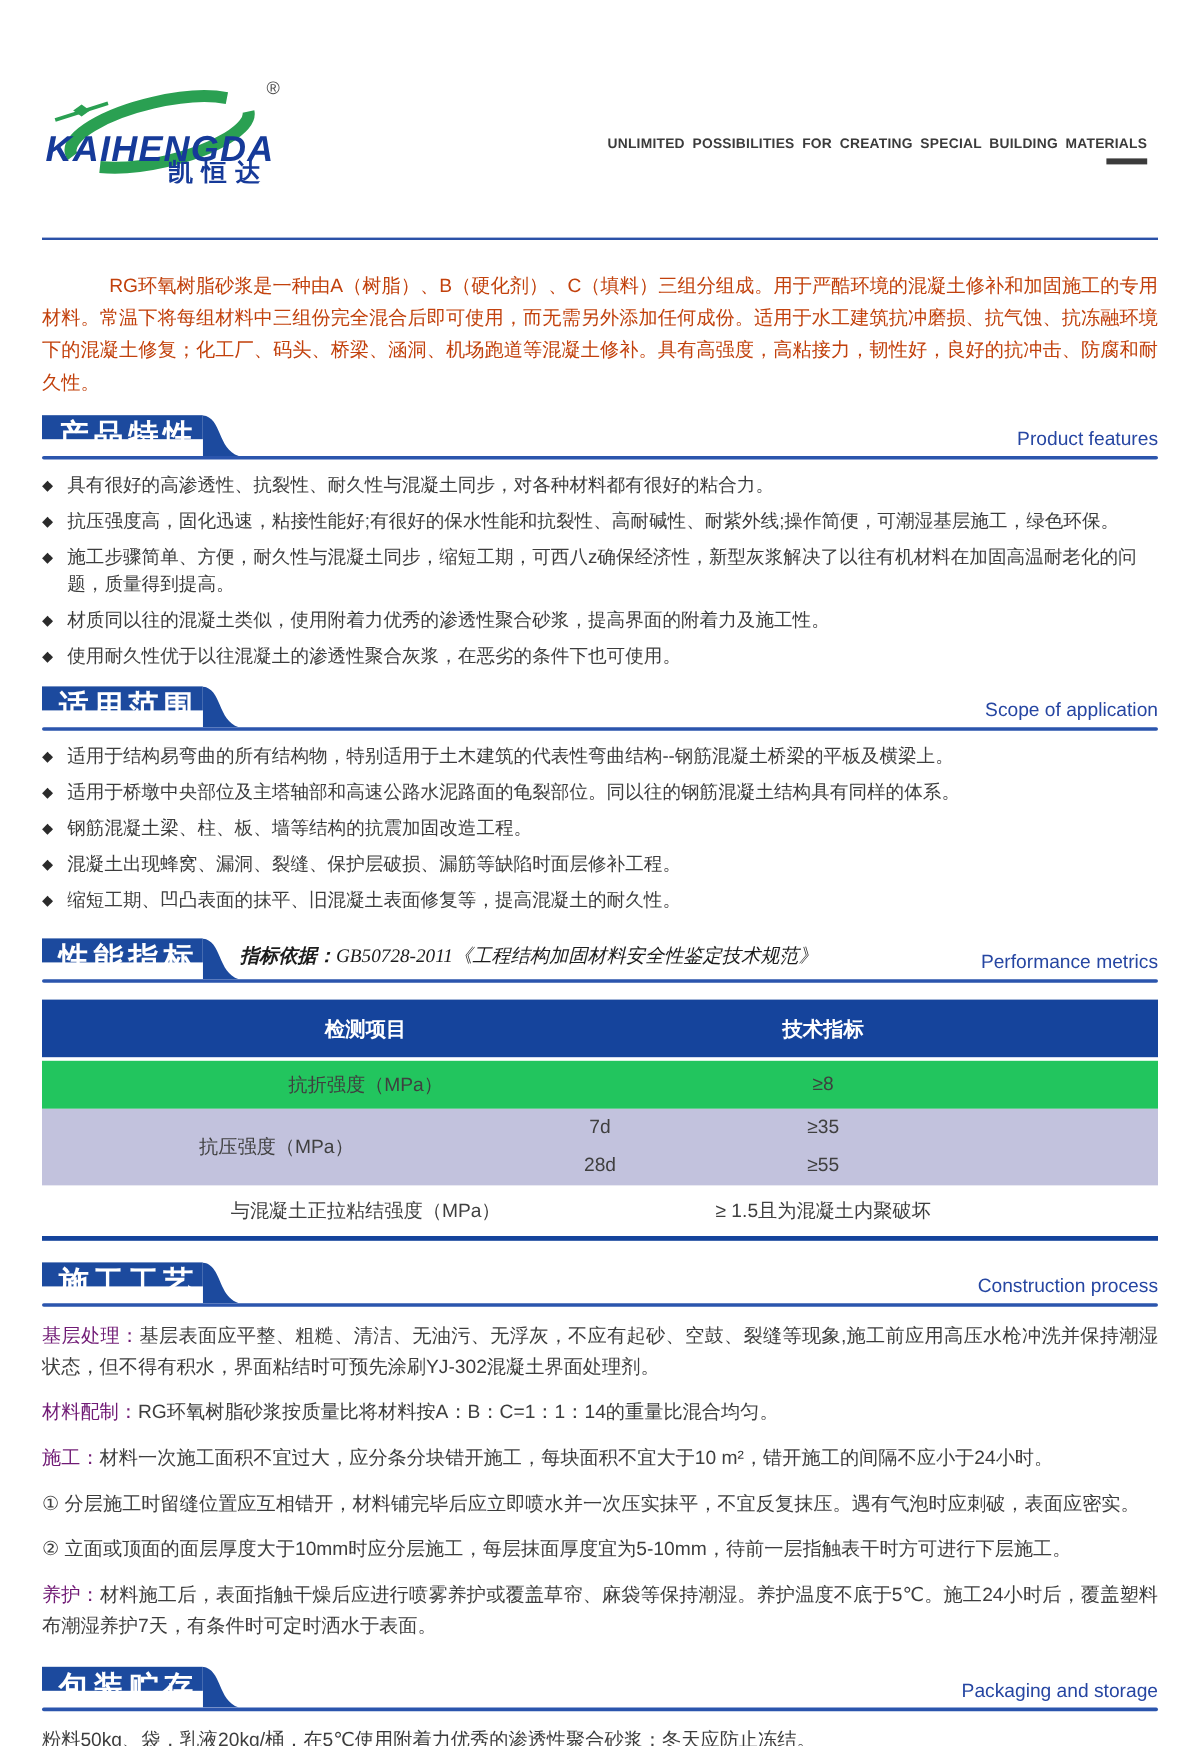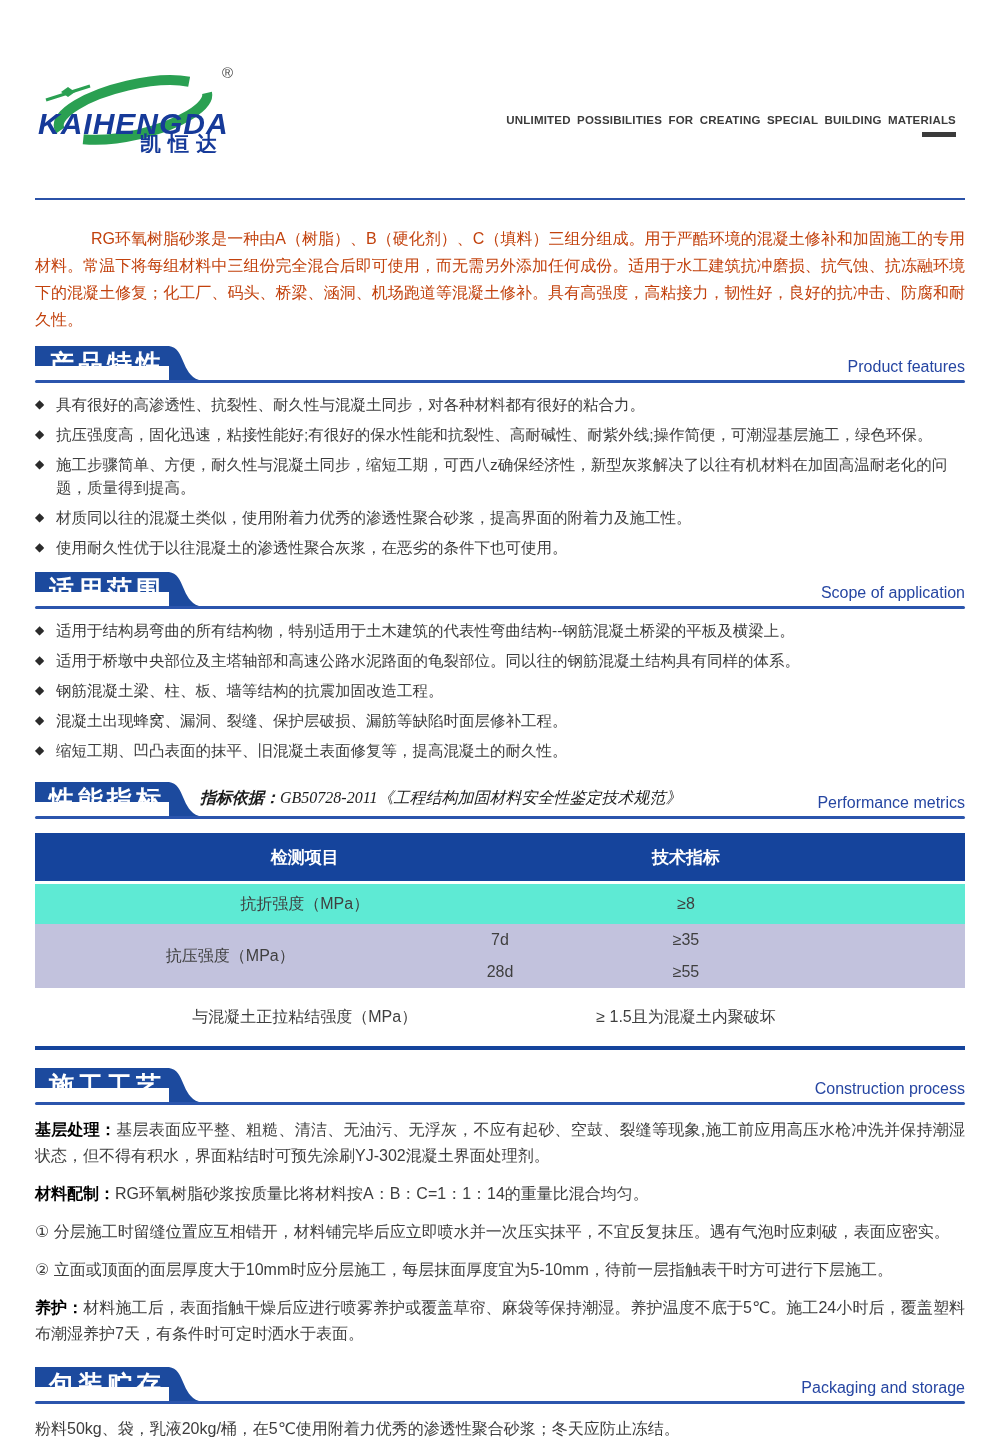--- a/index.html
+++ b/index.html
@@ -36,34 +36,34 @@
   .bullets li:last-child { margin-bottom:0; }
   .diamond { position:absolute; left:0; top:0; font-size:12px; color:#2b2b2b; line-height:23px; }
   
   .spec-table { margin:14px 35px 0; }
   .t-row { display:grid; grid-template-columns:42% 16% 24% 18%; align-items:center; }
   .cell { text-align:center; font-size:16px; color:#3f3f3f; white-space:nowrap; }
   .t-head { background:#15449c; height:48px; margin-bottom:3px; }
   .t-head .cell { color:#ffffff; font-size:17px; font-weight:bold; }
   .c-span { grid-column:1/3; }
   .c-val  { grid-column:3/4; }
-  .r-plain1 { height:40px; background:#5eead4; }
+  .r-plain1 { height:40px; background:#22c55e; }
   .r-lav { background:#c2c2dd; grid-template-rows:32px 32px; }
   .r-lav .item { grid-column:1/2; grid-row:1/3; }
   .r-lav .sub1 { grid-column:2/3; grid-row:1; }
   .r-lav .val1 { grid-column:3/4; grid-row:1; }
   .r-lav .sub2 { grid-column:2/3; grid-row:2; }
   .r-lav .val2 { grid-column:3/4; grid-row:2; }
-  .r-plain3 { height:58px; background:#ffffff; }
+  .r-plain3 { height:42px; background:#ffffff; }
   .t-bottom { height:4px; background:#15449c; }
   
   .paras { margin:12px 35px 0; }
   .paras p { font-size:16px; line-height:26px; margin:0 0 12px; color:#3d3d3d; text-align:justify; }
   .paras p:last-child { margin-bottom:0; }
-  .lbl { font-weight:bold; color:#000000; }
+  .lbl { font-weight:normal; color:#701a75; }
 </style>
 </head>
 <body>
 
 <div class="top-header">
   <svg class="logo" viewBox="0 0 215 105" width="215" height="105">
     <ellipse cx="105" cy="62" rx="76" ry="25" fill="none" stroke-width="10" stroke-dasharray="140 25 150 23" transform="rotate(-13 105 62)" stroke="#2aa052"></ellipse>
     <path d="M18 52 L62 38" fill="none" stroke-width="3" stroke="#2aa052"></path>
     <polygon points="40,39 47,44 40,49 33,44" fill="#2aa052"></polygon>
     <text x="10" y="86" class="logo-en">KAIHENGDA</text>
@@ -156,20 +156,21 @@
     <span>施工工艺</span>
     <svg class="tab-curve" viewBox="0 0 30 34" preserveAspectRatio="none">
       <path d="M0 0 C16 2, 12 28, 30 34 L0 34 Z" fill="#1c4a9e"></path>
     </svg>
   </div>
   <span class="sec-en">Construction process</span>
 </div>
 <div class="paras">
   <p><span class="lbl">基层处理：</span><span>基层表面应平整、粗糙、清洁、无油污、无浮灰，不应有起砂、空鼓、裂缝等现象,施工前应用高压水枪冲洗并保持潮湿状态，但不得有积水，界面粘结时可预先涂刷YJ-302混凝土界面处理剂。</span></p>
   <p><span class="lbl">材料配制：</span><span>RG环氧树脂砂浆按质量比将材料按A：B：C=1：1：14的重量比混合均匀。</span></p>
+  <p><span class="lbl">施工：</span><span>材料一次施工面积不宜过大，应分条分块错开施工，每块面积不宜大于10 m²，错开施工的间隔不应小于24小时。</span></p>
   <p><span>① 分层施工时留缝位置应互相错开，材料铺完毕后应立即喷水并一次压实抹平，不宜反复抹压。遇有气泡时应刺破，表面应密实。</span></p>
   <p><span>② 立面或顶面的面层厚度大于10mm时应分层施工，每层抹面厚度宜为5-10mm，待前一层指触表干时方可进行下层施工。</span></p>
   <p><span class="lbl">养护：</span><span>材料施工后，表面指触干燥后应进行喷雾养护或覆盖草帘、麻袋等保持潮湿。养护温度不底于5℃。施工24小时后，覆盖塑料布潮湿养护7天，有条件时可定时洒水于表面。</span></p>
 </div>
 
 <div class="sec" style="margin-top:20px;padding-left:25px;">
   <div class="sec-line"></div>
   <div class="sec-tab">
     <span>包装贮存</span>
     <svg class="tab-curve" viewBox="0 0 30 34" preserveAspectRatio="none">

